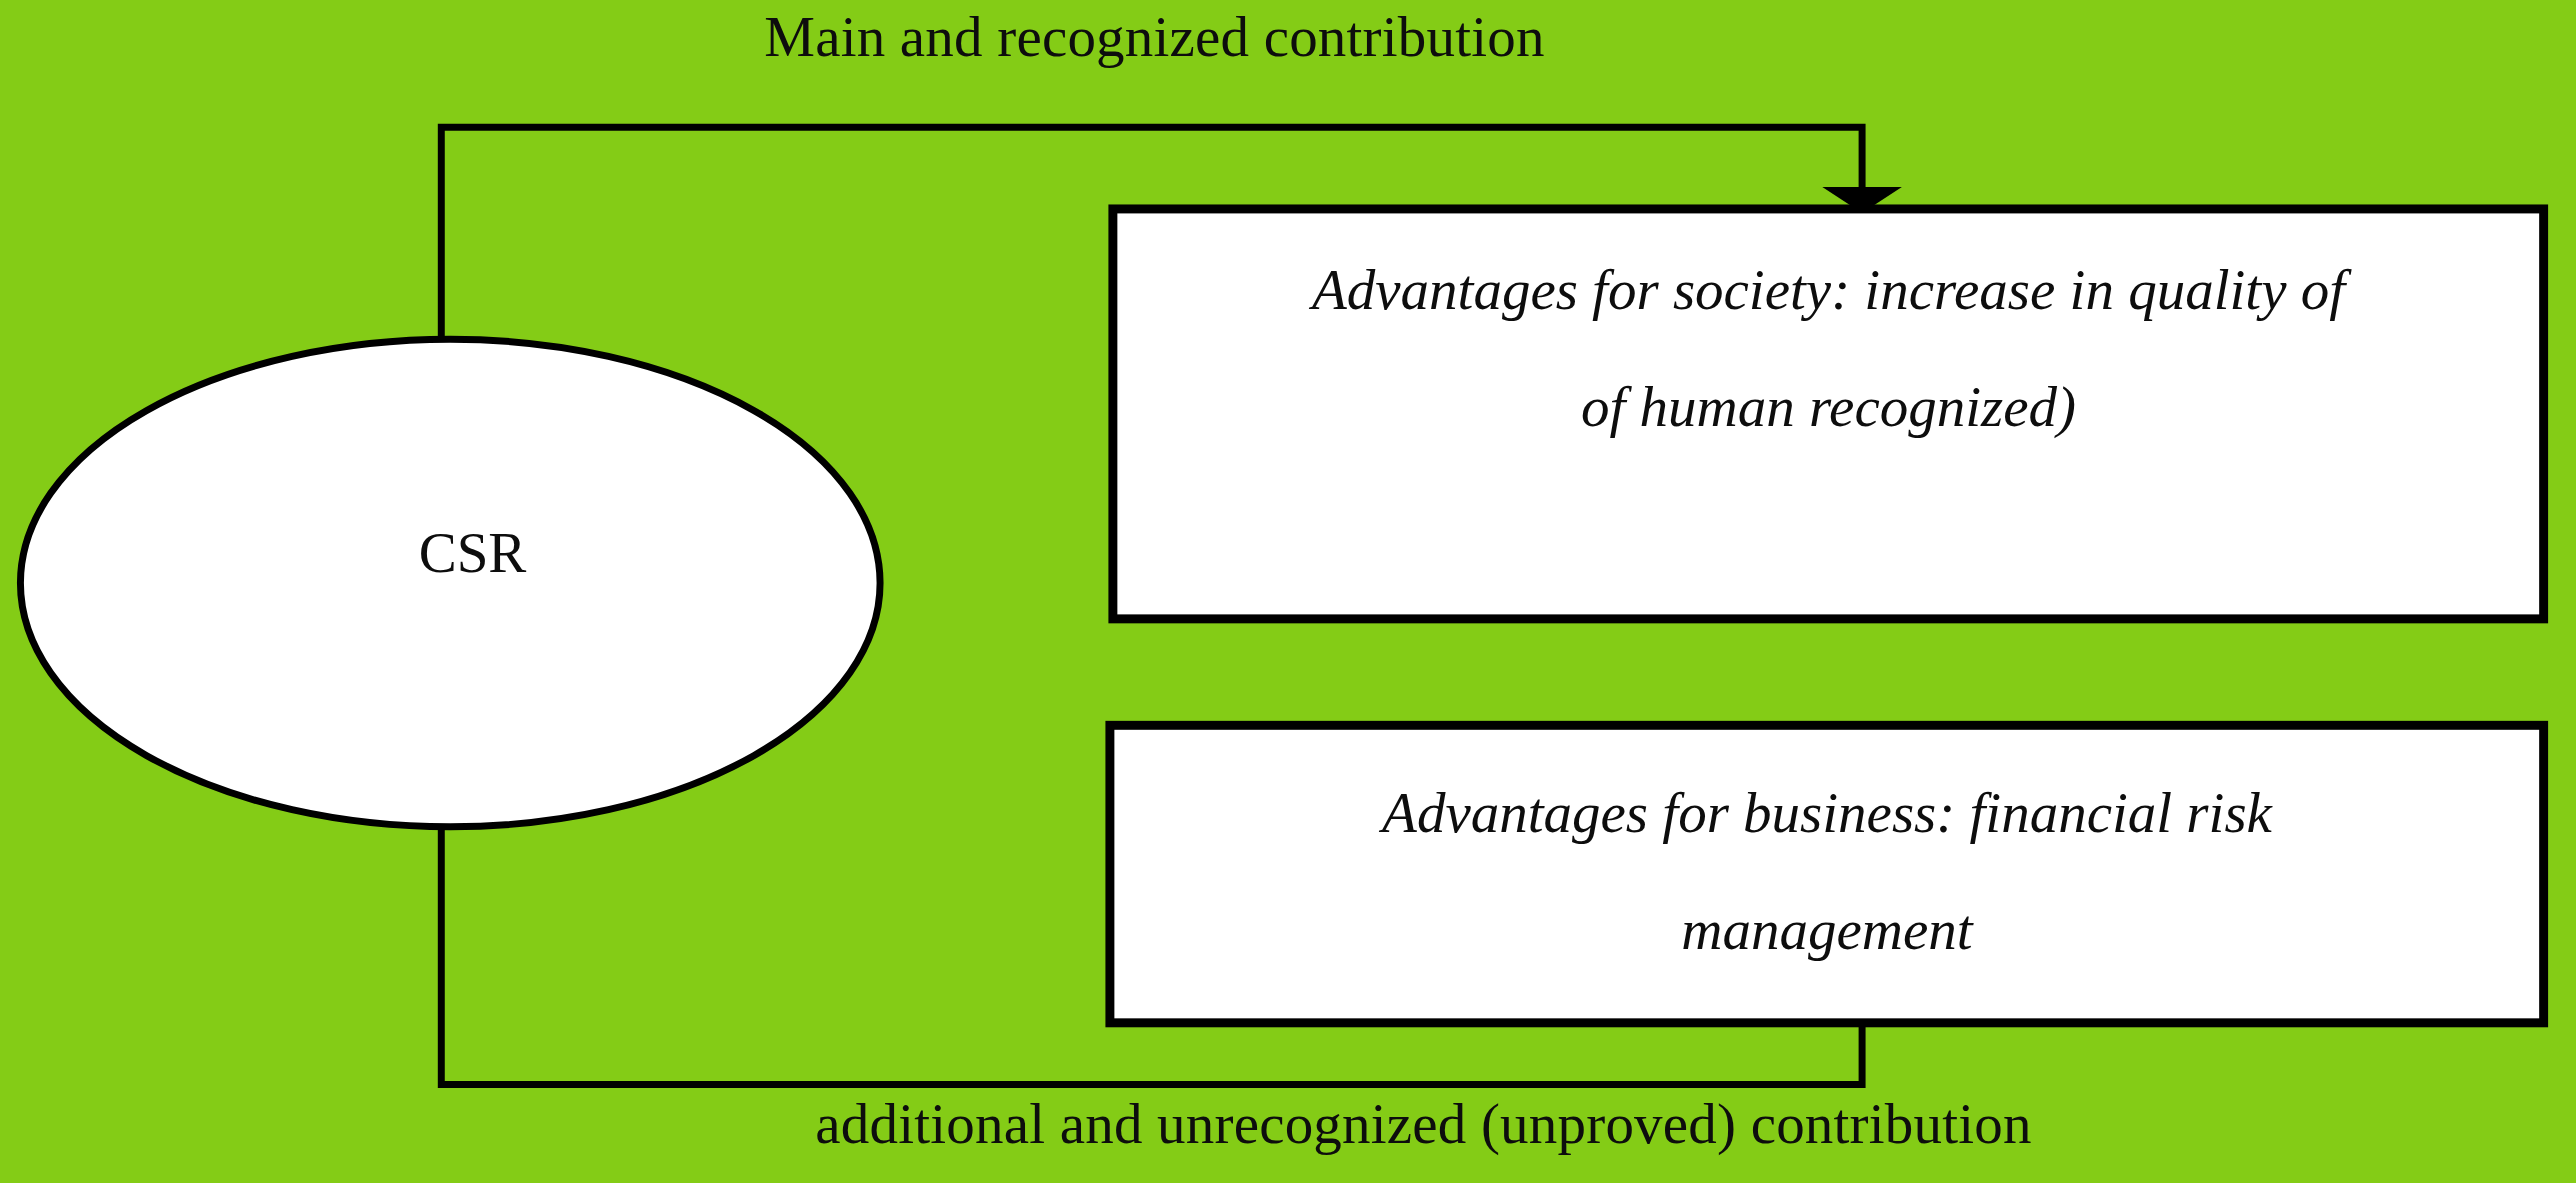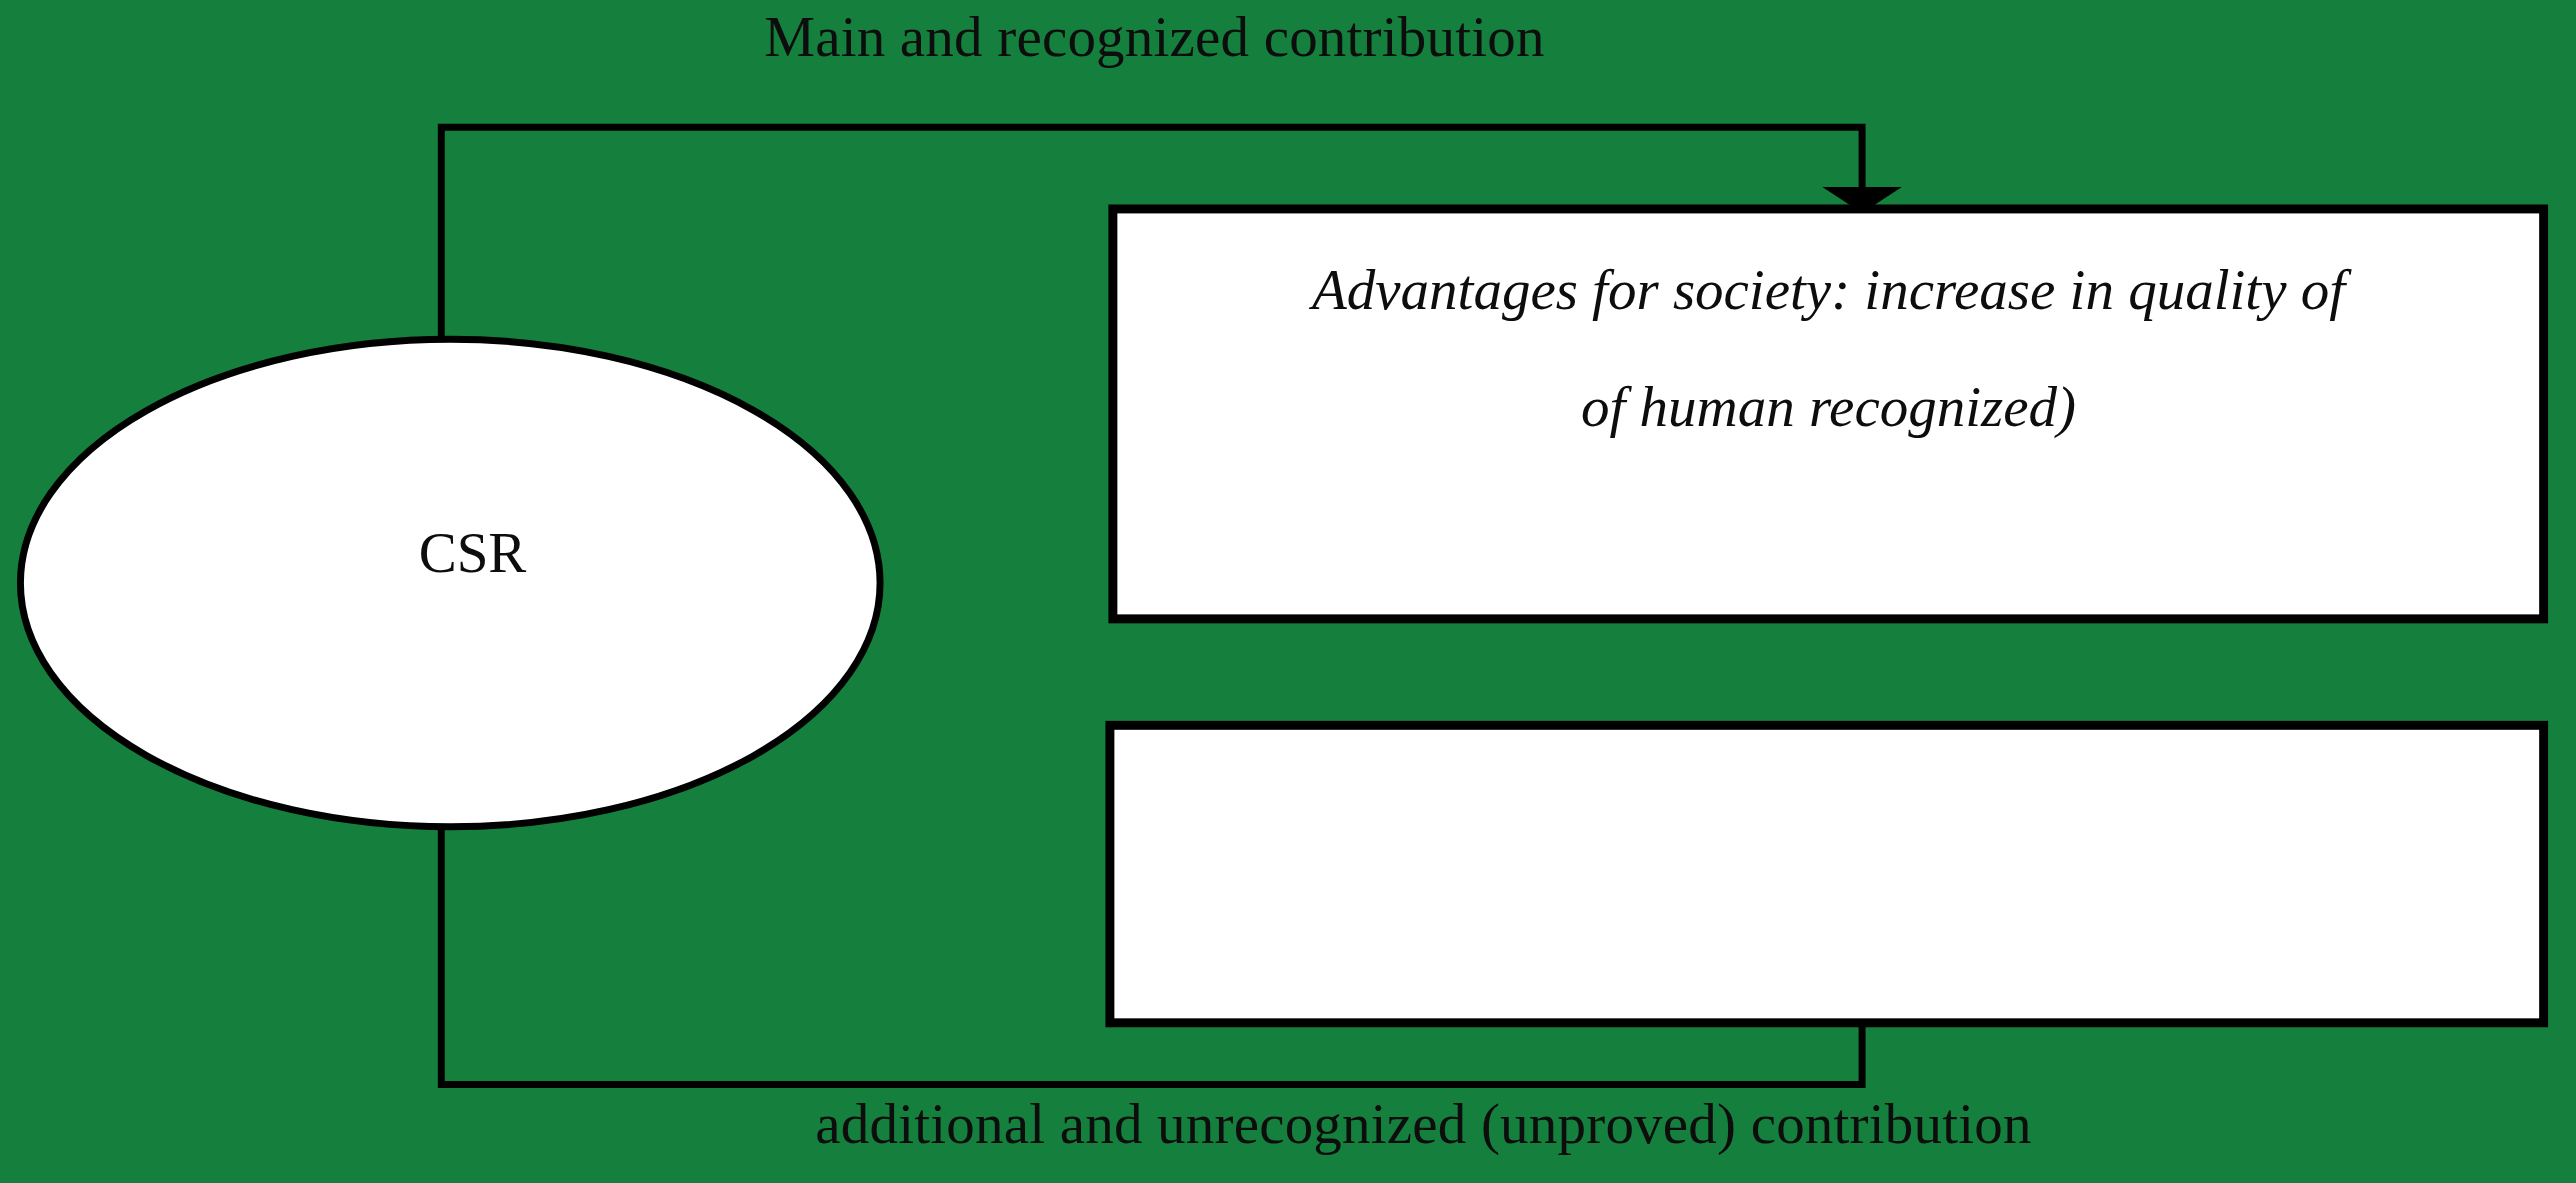--- a/index.html
+++ b/index.html
@@ -8,21 +8,21 @@
     background: #ffffff;
   }
   body {
     font-family: "Liberation Serif", "DejaVu Serif", serif;
     color: #000000;
   }
   #canvas {
     position: relative;
     width: 2576px;
     height: 1183px;
-    background: #15803d;
+    background: #84cc16;
     overflow: hidden;
   }
   #diagram-svg {
     position: absolute;
     left: 0;
     top: 0;
     width: 2576px;
     height: 1183px;
   }
   .label {
@@ -97,17 +97,21 @@
 
   <div class="label edge-label" id="label-top-edge">Main and recognized contribution</div>
 
   <div class="label" id="label-csr">CSR</div>
 
   <div class="box-text" id="box-society-text">
     <div>Advantages for society: increase in quality of</div>
     <div>of human recognized)</div>
   </div>
 
+  <div class="box-text" id="box-business-text">
+    <div>Advantages for business: financial risk</div>
+    <div>management</div>
+  </div>
 
   <div class="label edge-label" id="label-bottom-edge">additional and unrecognized (unproved) contribution</div>
 
 </div>
 
 
 </body></html>

